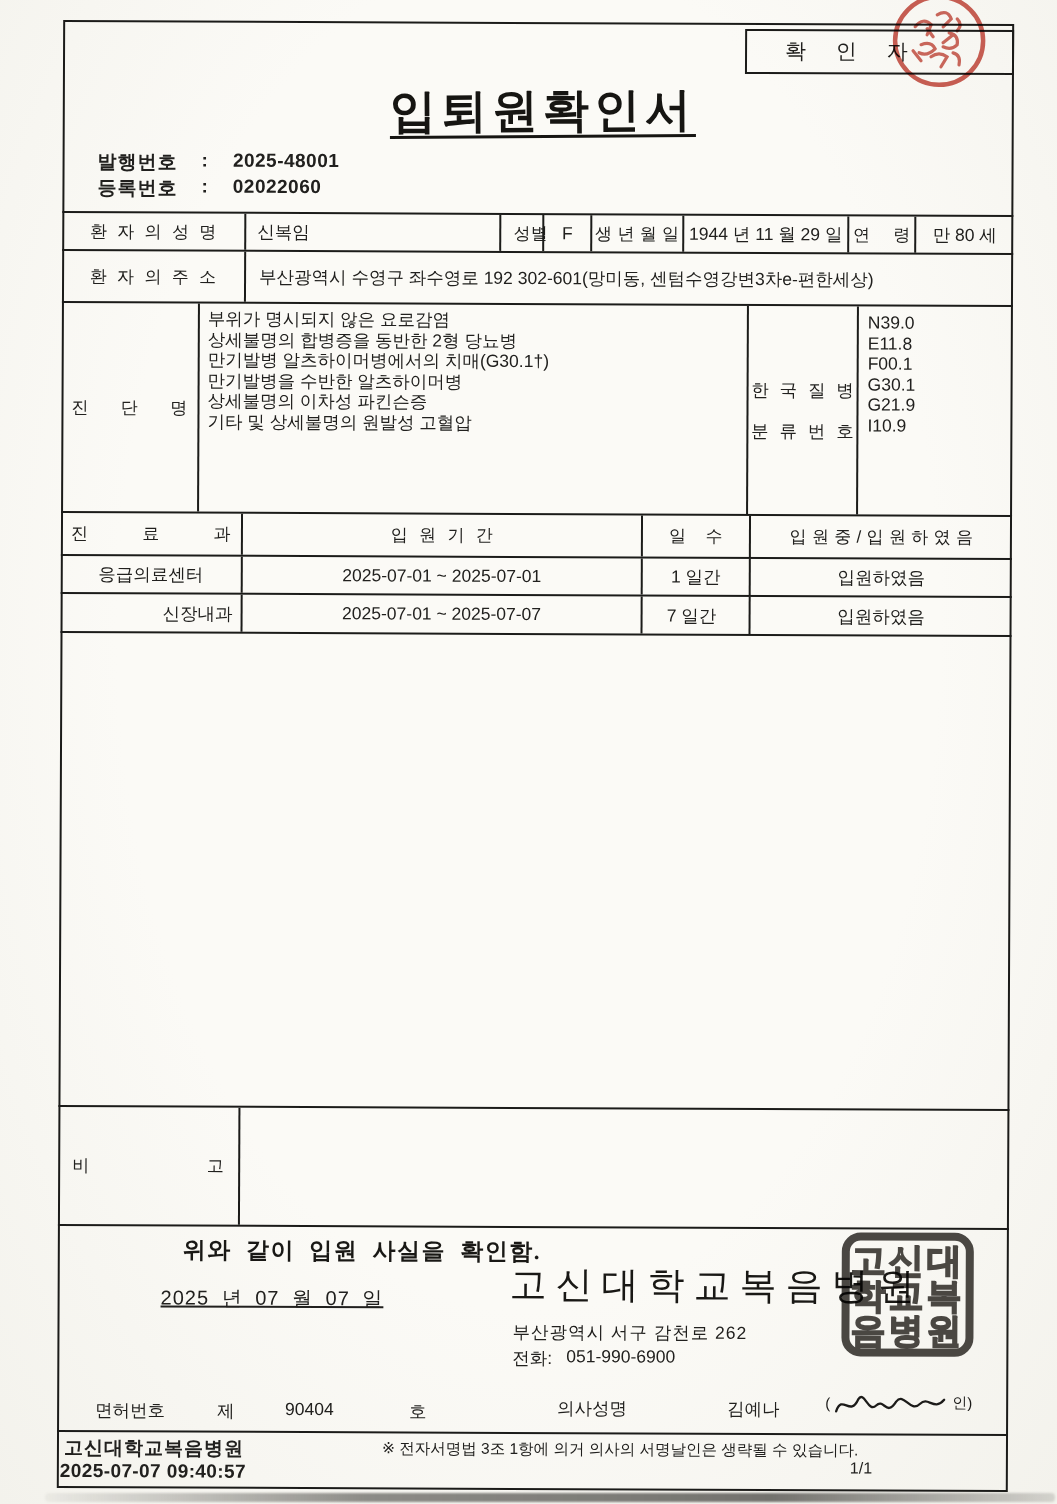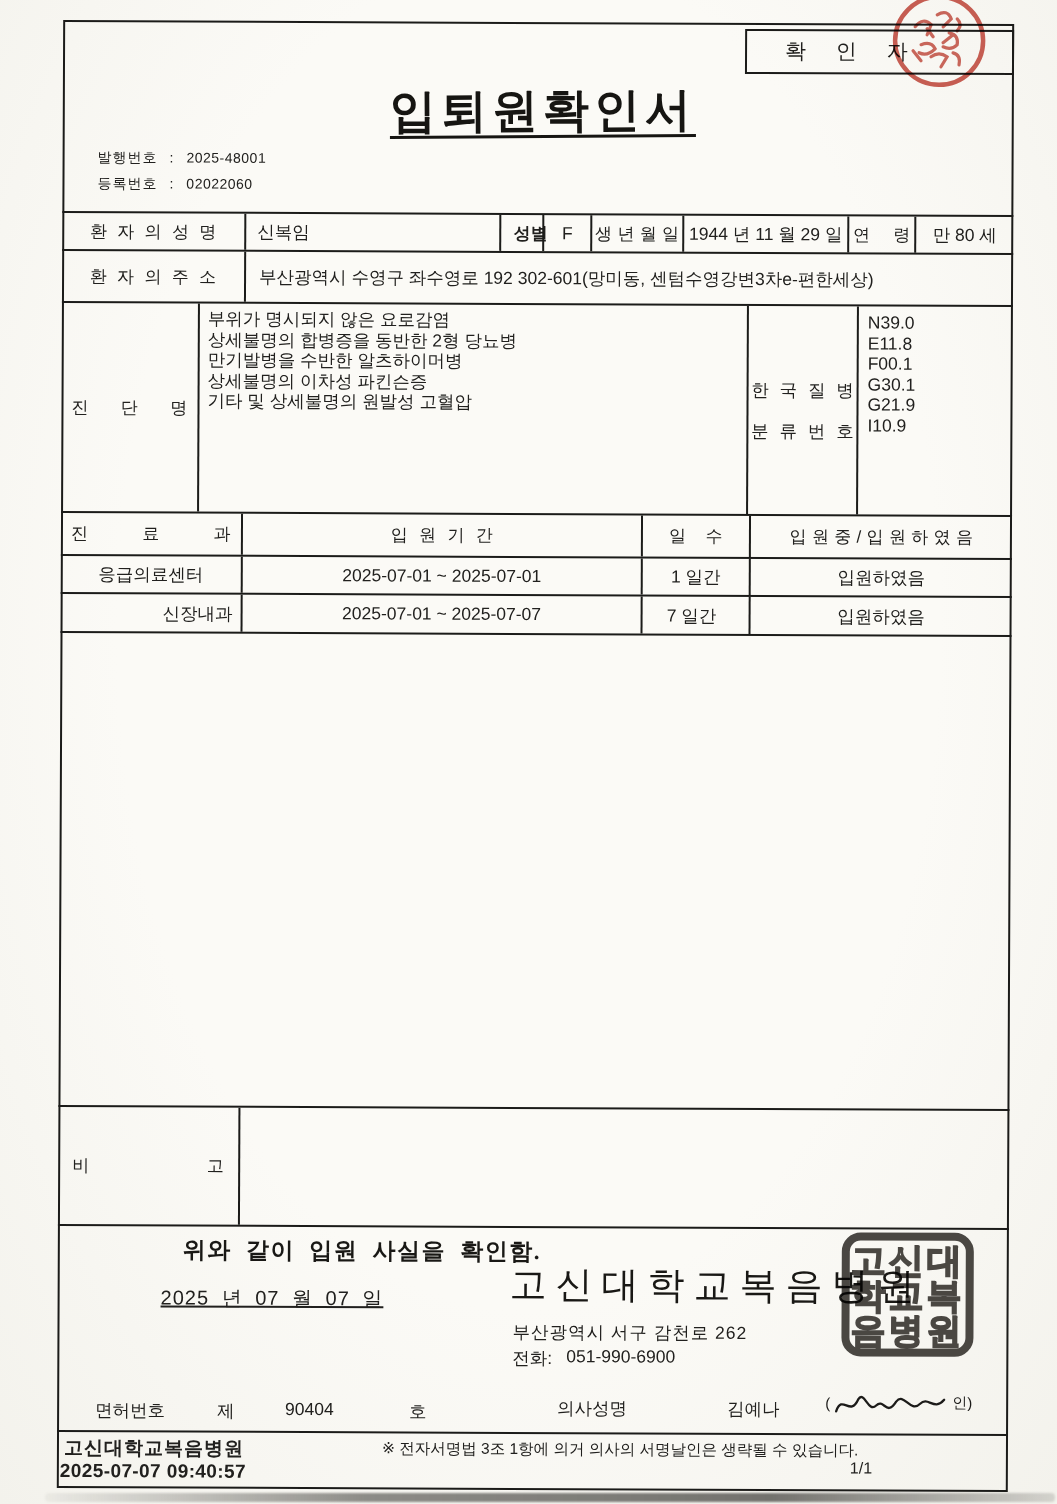--- a/index.html
+++ b/index.html
@@ -26,22 +26,22 @@
   .confirm-box{position:absolute;left:742px;top:28px;width:269px;height:45px;
     border:2px solid #1b1b19;box-sizing:border-box;}
   .confirm-box span{display:block;padding-left:38px;line-height:40px;
     font-size:21px;font-weight:500;letter-spacing:12px;}
   .stamp-red{position:absolute;left:888px;top:-9px;mix-blend-mode:multiply;opacity:.9;}
   .title{position:absolute;left:300px;top:80px;width:480px;text-align:center;
     font-family:"Liberation Serif","DejaVu Serif",serif;
     font-size:46px;font-weight:600;letter-spacing:5px;color:#161512;
     text-decoration:underline;text-decoration-thickness:2.5px;text-underline-offset:9px;
     transform:rotate(-0.6deg);}
-  .num-line{position:absolute;left:95px;display:flex;gap:12px;
-    font-size:14px;font-weight:400;letter-spacing:1px;}
+  .num-line{position:absolute;left:95px;display:flex;gap:24px;
+    font-size:19px;font-weight:700;letter-spacing:1px;}
   .num-line .v{letter-spacing:.5px;}
   
   .sp5{word-spacing:5px;}
   .ws18{word-spacing:18px;}
   .ws14{word-spacing:14px;}
   .ws6{word-spacing:6px;}
   .just{justify-content:space-between;padding:0 10px;}
   
   .diag-names{flex-direction:column;align-items:flex-start;justify-content:flex-start;
     padding:5px 0 0 8px;line-height:20.5px;}
@@ -105,21 +105,21 @@
   </div>
   <div class="num-line" style="top:177px;">
     <span>등록번호</span>
     <span>:</span>
     <span class="v">02022060</span>
   </div>
 
   <div class="band" style="top:213px;height:38px;">
     <div class="cell ctr g17 sp5" style="left:0;width:182px;">환 자 의 성 명</div>
     <div class="cell bl g18" style="left:182px;width:255px;padding-left:11px;">신복임</div>
-    <div class="cell bl ctr g17" style="left:437px;width:61px;font-weight:bold;">성별</div>
+    <div class="cell bl ctr g17" style="left:437px;width:61px;">성별</div>
     <div class="cell bl ctr g18" style="left:480px;width:48px;">F</div>
     <div class="cell bl ctr g17" style="left:528px;width:92px;">생 년 월 일</div>
     <div class="cell bl ctr g18" style="left:620px;width:165px;">1944 년 11 월 29 일</div>
     <div class="cell bl ctr g17 ws18" style="left:785px;width:67px;">연 령</div>
     <div class="cell bl ctr g18" style="left:852px;width:99px;">만 80 세</div>
   </div>
 
   <div class="band" style="top:251px;height:52px;">
     <div class="cell ctr g17 sp5" style="left:0;width:182px;border-radius:21px;">환 자 의 주 소</div>
     <div class="cell bl g18" style="left:182px;width:769px;padding-left:13px;">부산광역시 수영구 좌수영로 192 302-601(망미동, 센텀수영강변3차e-편한세상)</div>
@@ -127,20 +127,21 @@
 
   <div class="band" style="top:303px;height:210px;">
     <div class="cell just g17" style="left:0;width:136px;">
       <span>진</span>
       <span>단</span>
       <span>명</span>
     </div>
     <div class="cell bl g18 diag-names" style="left:136px;width:549px;">
       <div>부위가 명시되지 않은 요로감염</div>
       <div>상세불명의 합병증을 동반한 2형 당뇨병</div>
+      <div>만기발병 알츠하이머병에서의 치매(G30.1†)</div>
       <div>만기발병을 수반한 알츠하이머병</div>
       <div>상세불명의 이차성 파킨슨증</div>
       <div>기타 및 상세불명의 원발성 고혈압</div>
     </div>
     <div class="cell bl ctr code-label" style="left:685px;width:110px;">
       <span>한 국 질 병</span>
       <span>분 류 번 호</span>
     </div>
     <div class="cell bl g18 diag-codes" style="left:795px;width:156px;">
       <div>N39.0</div>

